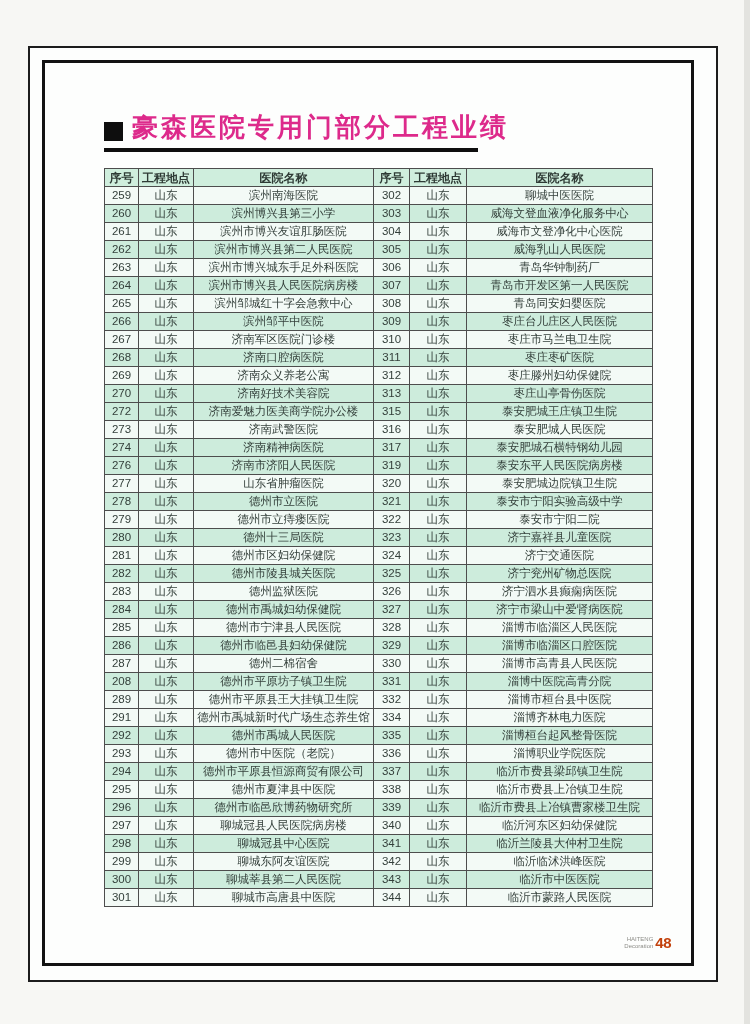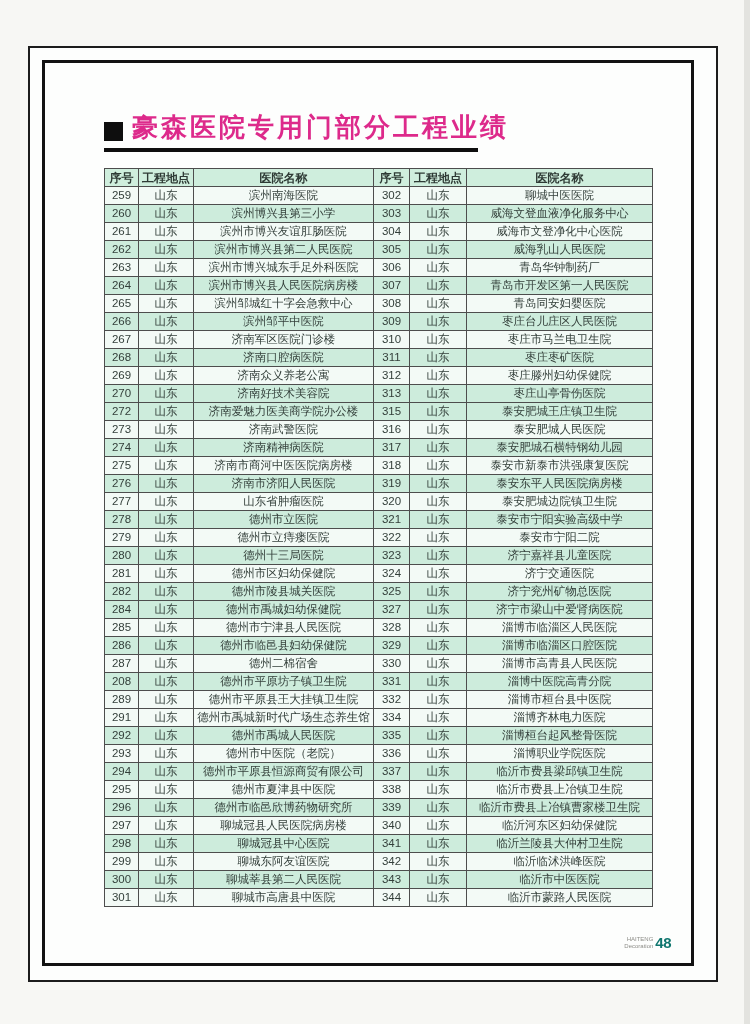--- a/index.html
+++ b/index.html
@@ -44,21 +44,21 @@
   }
   tr.pale td{background:var(--row-pale,#f3faf6);}
   tr.mint td{background:var(--row-mint,#cdecdc);}
   .page-footer{
     position:absolute;right:20px;bottom:12px;
     display:flex;align-items:center;justify-content:flex-end;
   }
   .brand{
     text-align:right;font-size:6px;color:#8d8d88;line-height:1.15;margin-right:2px;
   }
-  .page-number{font-size:15px;font-weight:bold;color:#0f766e;letter-spacing:-0.5px;}
+  .page-number{font-size:15px;font-weight:bold;color:#c2410c;letter-spacing:-0.5px;}
 </style>
 </head>
 <body>
 
 <div class="photo-edge"></div>
 
 <div class="outer-frame">
   <div class="inner-frame">
 
     <div class="title-block">
@@ -200,28 +200,20 @@
             <td>泰安肥城人民医院</td>
           </tr>
           <tr class="mint">
             <td>274</td>
             <td>山东</td>
             <td>济南精神病医院</td>
             <td>317</td>
             <td>山东</td>
             <td>泰安肥城石横特钢幼儿园</td>
           </tr>
-          <tr class="pale">
-            <td>275</td>
-            <td>山东</td>
-            <td>济南市商河中医医院病房楼</td>
-            <td>318</td>
-            <td>山东</td>
-            <td>泰安市新泰市洪强康复医院</td>
-          </tr>
           <tr class="mint">
             <td>276</td>
             <td>山东</td>
             <td>济南市济阳人民医院</td>
             <td>319</td>
             <td>山东</td>
             <td>泰安东平人民医院病房楼</td>
           </tr>
           <tr class="pale">
             <td>277</td>
@@ -263,20 +255,28 @@
             <td>山东</td>
             <td>济宁交通医院</td>
           </tr>
           <tr class="mint">
             <td>282</td>
             <td>山东</td>
             <td>德州市陵县城关医院</td>
             <td>325</td>
             <td>山东</td>
             <td>济宁兖州矿物总医院</td>
+          </tr>
+          <tr class="pale">
+            <td>283</td>
+            <td>山东</td>
+            <td>德州监狱医院</td>
+            <td>326</td>
+            <td>山东</td>
+            <td>济宁泗水县癫痫病医院</td>
           </tr>
           <tr class="mint">
             <td>284</td>
             <td>山东</td>
             <td>德州市禹城妇幼保健院</td>
             <td>327</td>
             <td>山东</td>
             <td>济宁市梁山中爱肾病医院</td>
           </tr>
           <tr class="pale">

